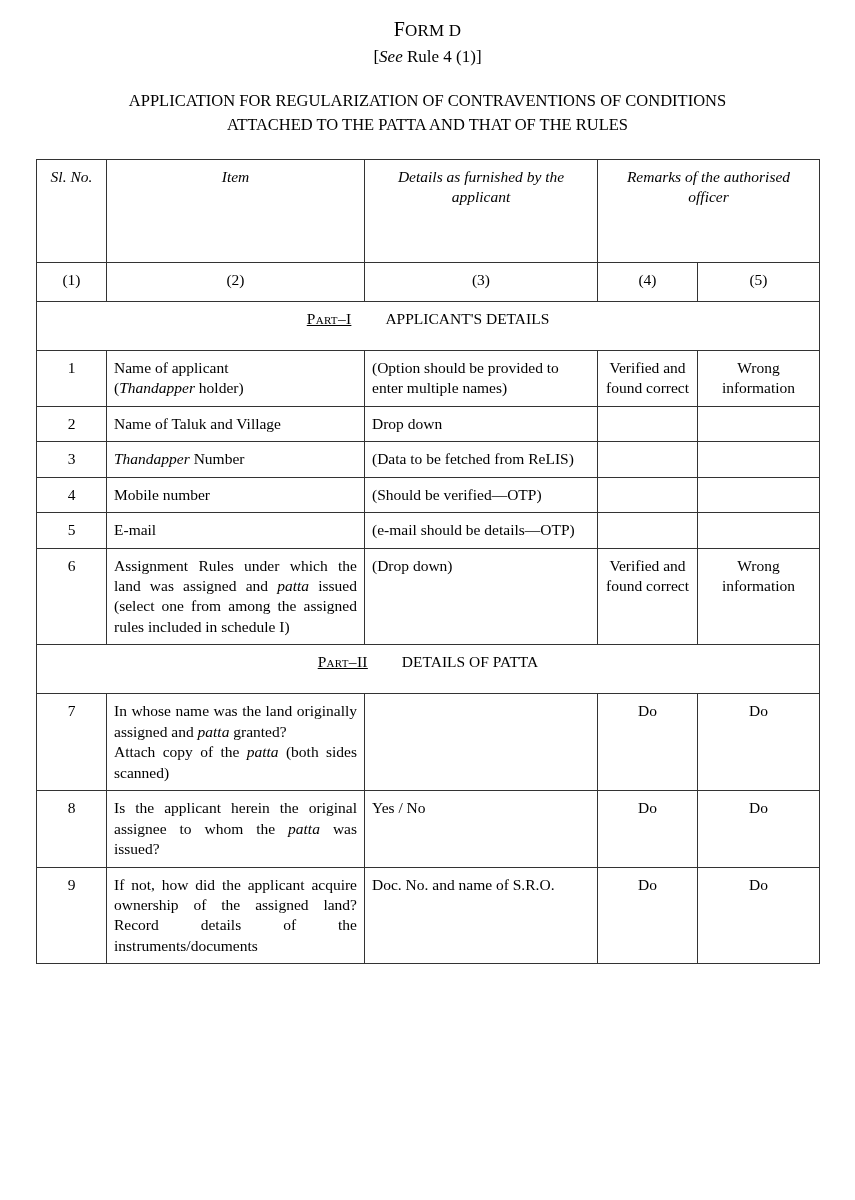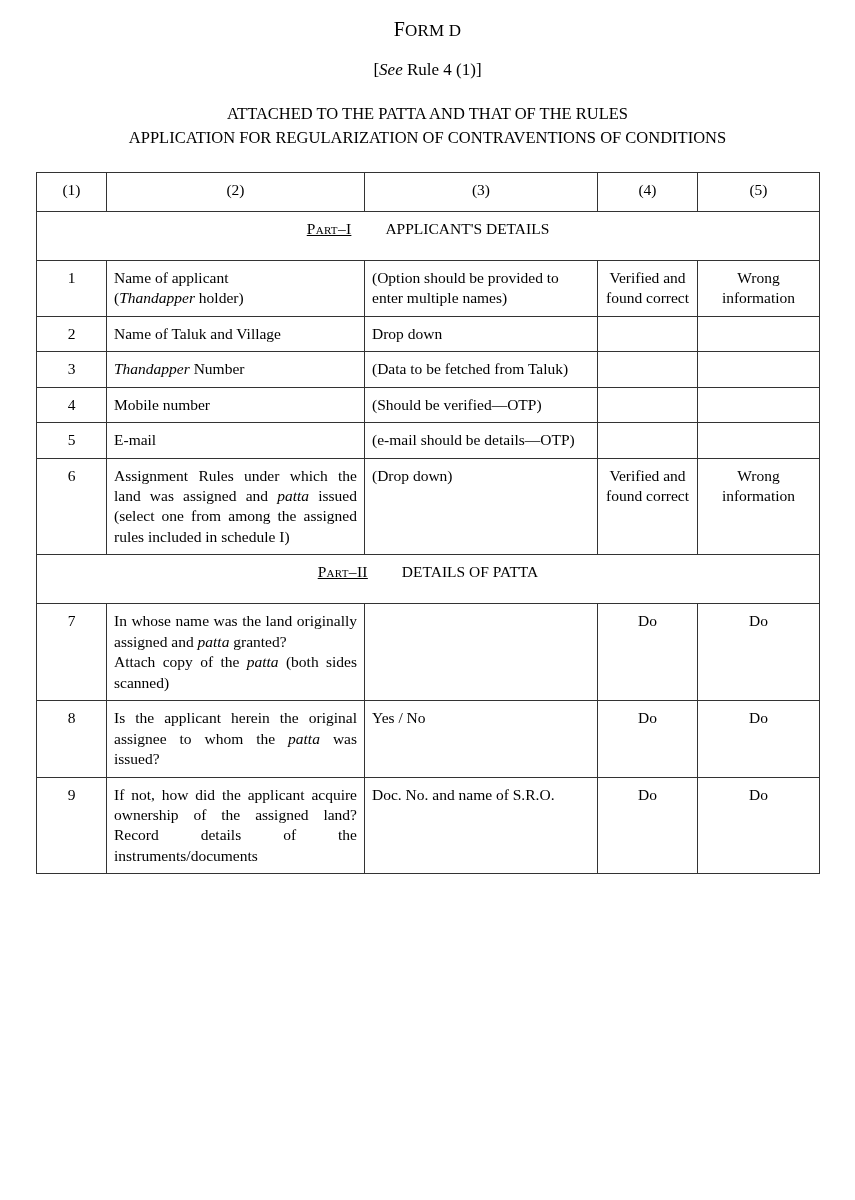--- a/index.html
+++ b/index.html
@@ -26,21 +26,21 @@
     font-size: 17px;
     letter-spacing: 0.2px;
     margin-top: 4px;
   }
   .smallcaps-first {
     font-size: 20px;
   }
   .rule-line {
     text-align: center;
     font-size: 17px;
-    margin-top: 19px;
+    margin-top: 6px;
   }
   .rule-line i {
     font-style: italic;
   }
   .app-title {
     text-align: center;
     font-size: 16.5px;
     line-height: 1.45;
     margin-top: 22px;
     padding: 0 8px;
@@ -121,34 +121,40 @@
   <div class="form-title">
     <span class="smallcaps-first">F</span><span style="font-variant: small-caps; font-size:17px;">ORM</span>
     <span>D</span>
   </div>
 
   <div class="rule-line">
     <span>[</span><i>See</i><span> Rule 4 (1)]</span>
   </div>
 
   <div class="app-title">
+    <div>APPLICATION FOR REGULARIZATION OF CONTRAVENTIONS OF CONDITIONS</div>
     <div>ATTACHED TO THE PATTA AND THAT OF THE RULES</div>
-    <div>APPLICATION FOR REGULARIZATION OF CONTRAVENTIONS OF CONDITIONS</div>
   </div>
 
   <table class="form-table">
     <colgroup>
       <col class="c1">
         <col class="c2">
         <col class="c3">
         <col class="c4">
         <col class="c5">
     </colgroup>
     <tbody>
       <tr>
+        <td class="hdr">Sl. No.</td>
+        <td class="hdr">Item</td>
+        <td class="hdr">Details as furnished by the applicant</td>
+        <td class="hdr" colspan="2">Remarks of the authorised officer</td>
+      </tr>
+      <tr>
         <td class="numhdr">(1)</td>
         <td class="numhdr">(2)</td>
         <td class="numhdr">(3)</td>
         <td class="numhdr">(4)</td>
         <td class="numhdr">(5)</td>
       </tr>
 
       <tr>
         <td class="partrow" colspan="5">
           <span class="pt">Part–I</span><span class="gap"></span><span>APPLICANT'S DETAILS</span>
@@ -167,21 +173,21 @@
         <td class="slno">2</td>
         <td class="item">Name of Taluk and Village</td>
         <td class="details">Drop down</td>
         <td class="remarks"></td>
         <td class="officer"></td>
       </tr>
 
       <tr>
         <td class="slno">3</td>
         <td class="item"><i>Thandapper</i><span> Number</span></td>
-        <td class="details">(Data to be fetched from Taluk)</td>
+        <td class="details">(Data to be fetched from ReLIS)</td>
         <td class="remarks"></td>
         <td class="officer"></td>
       </tr>
 
       <tr>
         <td class="slno">4</td>
         <td class="item">Mobile number</td>
         <td class="details">(Should be verified—OTP)</td>
         <td class="remarks"></td>
         <td class="officer"></td>

